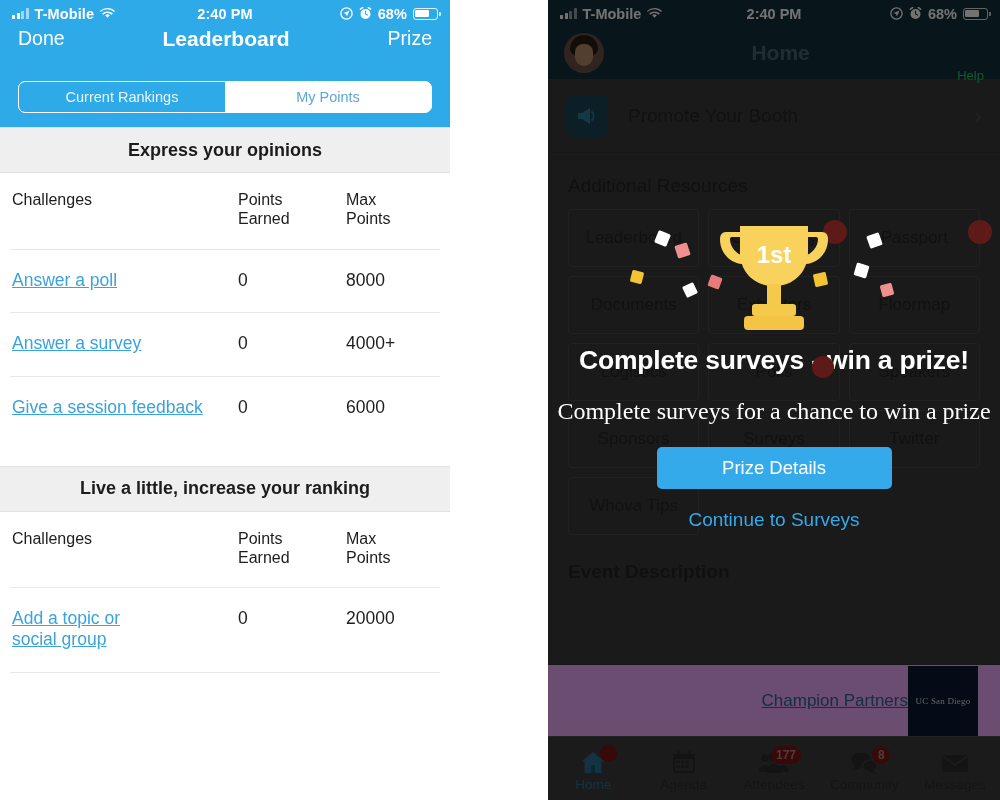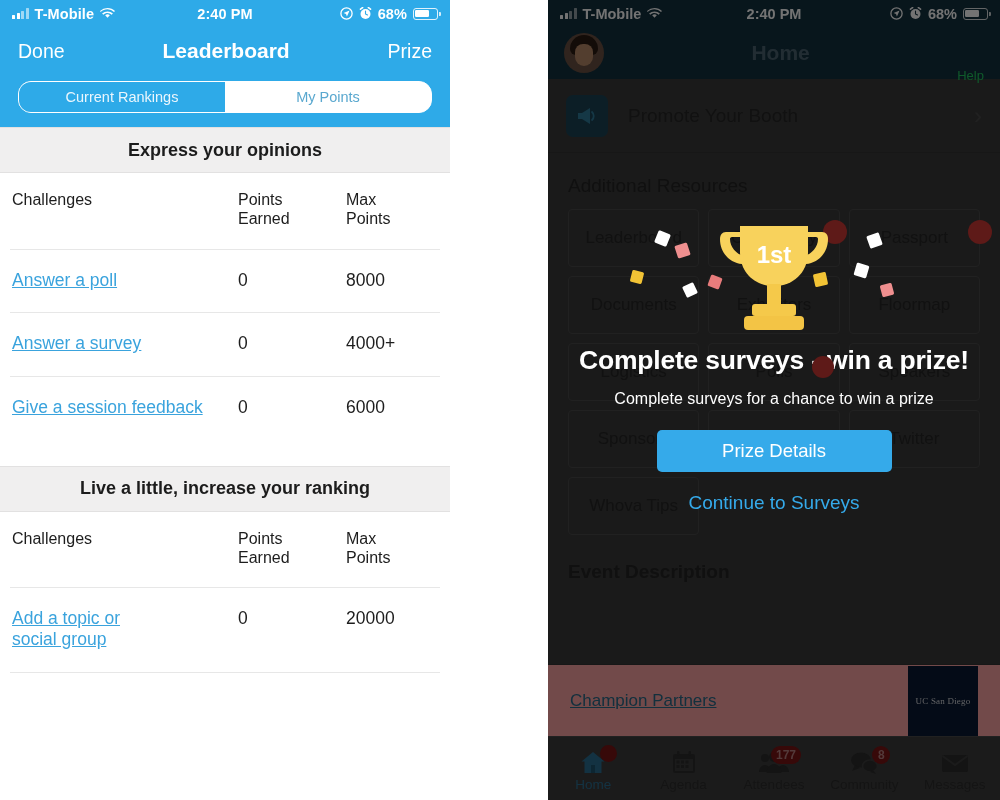--- a/index.html
+++ b/index.html
@@ -37,29 +37,29 @@
     width:25px; height:12px; border:1.4px solid rgba(255,255,255,.85);
     border-radius:3px; position:relative; padding:1.3px;
   }
   .batt::after {
     content:""; position:absolute; right:-3.6px; top:3.2px; width:2px; height:4.4px;
     background:rgba(255,255,255,.8); border-radius:0 1px 1px 0;
   }
   .batt i { display:block; height:100%; width:68%; background:#fff; border-radius:1.2px; }
 
   .navbar {
-    height: 48px; display:flex; align-items:center; justify-content:space-between;
+    height: 48px; display:flex; justify-content:space-between;
     padding: 0 18px; color:#fff;
   }
   .nav-side { font-size:19.5px; font-weight:400; }
   .nav-title { font-size:21px; font-weight:bold; }
 
   .segwrap { padding: 6px 18px 14px 18px; }
   .segment {
-    display:flex; border:1.4px solid #ffffff; border-radius:13px; overflow:hidden;
+    display:flex; border:1.4px solid #ffffff; border-radius:7px; overflow:hidden;
     height:32px; background:#fff;
   }
   .seg {
     flex:1; display:flex; align-items:center; justify-content:center;
     font-size:14.5px; height:100%;
   }
   .seg.on { background:#2eaae8; color:#eaf6fd; }
   .seg.off { background:#ffffff; color:#5aa8cf; }
 
   .section-head {
@@ -125,22 +125,23 @@
     height:58px; border:1px solid #4a4a4a; border-radius:4px;
     display:flex; align-items:center; justify-content:center;
     font-size:17px; color:#262626; background:transparent;
   }
   .tile.wide { grid-column: 1 / 2; }
 
   .evt-desc { padding: 26px 20px 0 20px; font-size:19px; color:#242424; font-weight:bold; }
 
   .champ {
     position:absolute; left:0; right:0; bottom:64px; height:72px;
-    background:#fca5a5; display:flex; align-items:center; padding:0 22px;
+    background:#f0abfc; display:flex; align-items:center; padding:0 22px;
     border-top:1px solid #343434;
+    text-align:right;
   }
   .champ-link { flex:1; font-size:17px; color:#2b6a88; text-decoration:underline; }
   .ucsd {
     width:70px; height:70px; background:#0b1a33; display:flex;
     align-items:center; justify-content:center; color:#d7d9de;
     font-size:9px; font-family:"Liberation Serif", serif; letter-spacing:.2px;
   }
 
   .tabbar {
     position:absolute; left:0; right:0; bottom:0; height:64px;
@@ -171,21 +172,21 @@
     flex-direction:column; align-items:center;
   }
   .trophy-wrap { position:relative; width:452px; height:125px; }
   .trophy { position:absolute; left:50%; top:0; transform:translateX(-50%); }
   .conf { position:absolute; border-radius:1.5px; }
   .modal-title {
     font-size:26.5px; font-weight:bold; color:#ffffff; text-align:center;
     margin-top:2px; letter-spacing:-.2px;
   }
   .modal-sub {
-    font-size:16px; color:#ffffff; text-align:center; margin-top:14px;
+    font-size:24px; color:#ffffff; text-align:center; margin-top:22px;font-family:Liberation Serif, serif;
   }
   .prize-btn {
     margin-top:22px; background:#35aaea; color:#ffffff; border:none;
     border-radius:5px; width:235px; height:42px; font-size:18.5px;
     font-family:"Liberation Sans", sans-serif; cursor:pointer;
   }
   .continue-link {
     margin-top:20px; font-size:19px; color:#35aaea; cursor:pointer;
   }
 </style>

